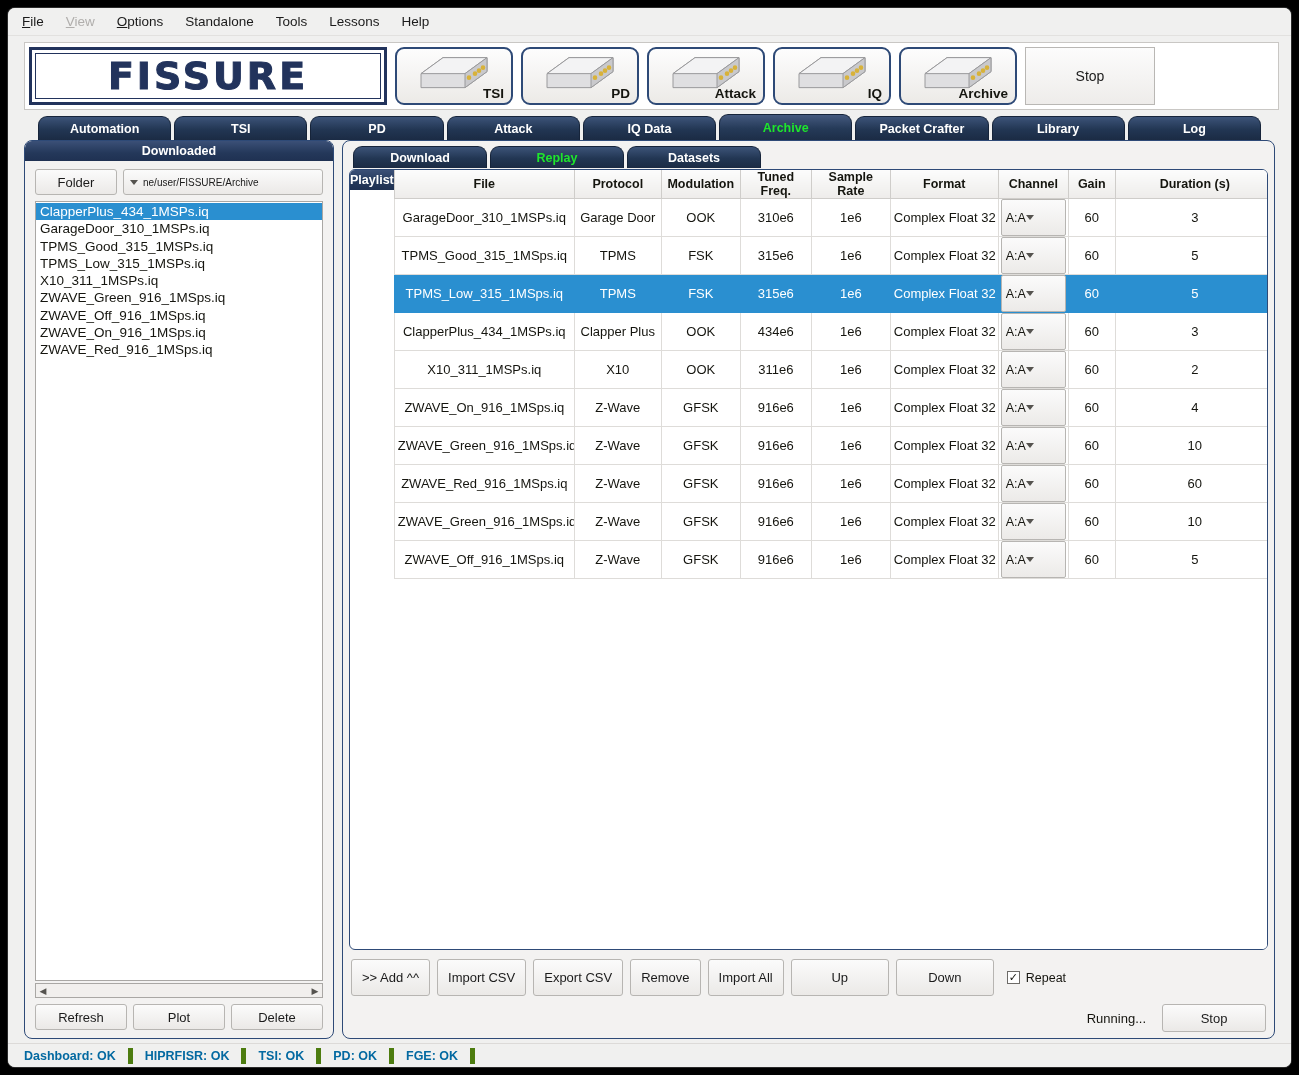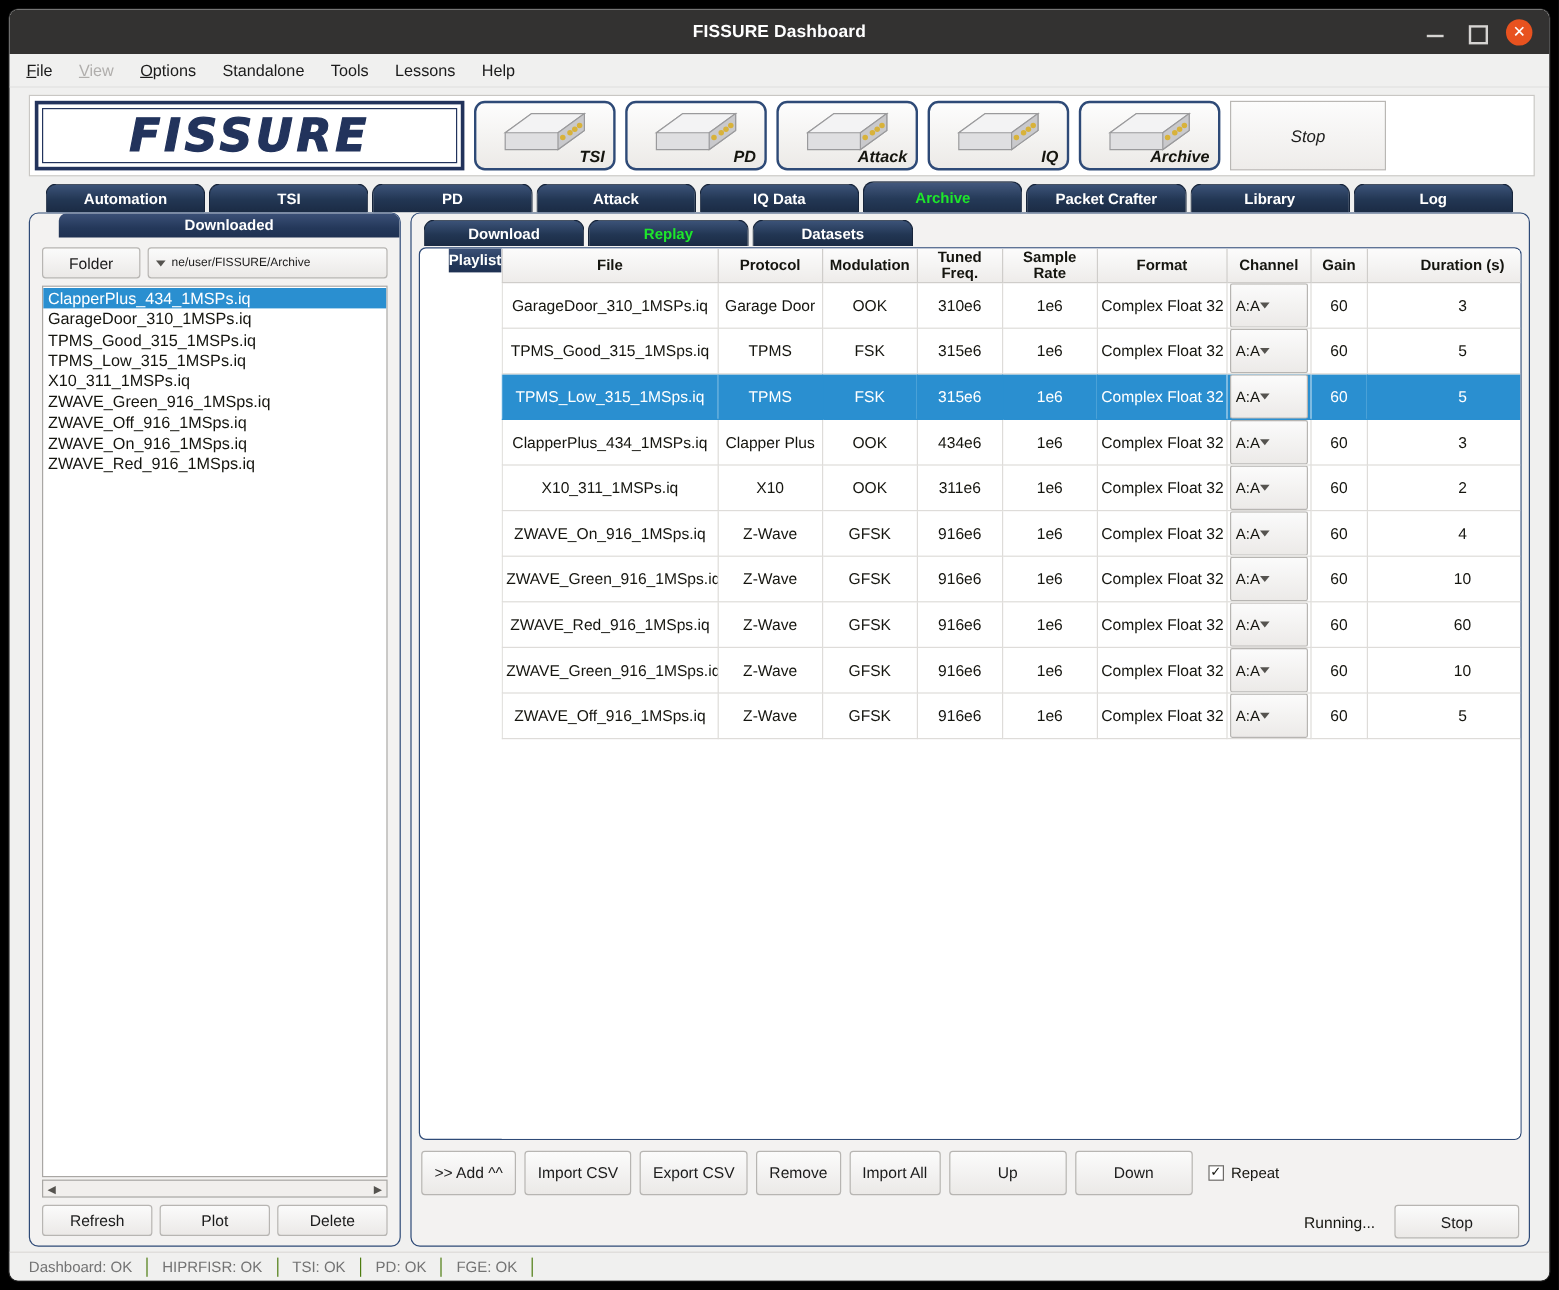--- a/index.html
+++ b/index.html
@@ -52,21 +52,21 @@
     height: 28px; flex: none; background: #f0f0ef;
     display: flex; align-items: center; padding-left: 14px; gap: 22px;
     border-bottom: 1px solid #e2e1df;
   }
   .menu-item { font-size: 13.5px; color: #1b1b1b; }
   .menu-item.disabled { color: #b0aeac; }
   .menu-item u { text-decoration: underline; }
 
   
   .toolarea {
-    flex: none; padding: 6px 12px 2px 16px; font-style: italic;
+    flex: none; padding: 6px 12px 2px 16px;
   }
   .toolrow {
     display: flex; align-items: stretch; gap: 8px;
     border: 1px solid #c9c7c4; background: #ffffff;
     padding: 4px; height: 68px;
   }
   .logo-box {
     width: 358px; border: 3px solid #22335c; background: #fff;
     display: flex; align-items: center; justify-content: center;
     position: relative; overflow: hidden;
@@ -119,21 +119,21 @@
   .panel-left {
     width: 310px; border: 1px solid #2e4a77; border-radius: 8px;
     background: #f3f2f1; display: flex; flex-direction: column;
     overflow: hidden;
   }
   .group-header {
     height: 20px; flex: none;
     background: linear-gradient(180deg,#3b5077 0%,#24385a 60%,#1f3152 100%);
     color: #fff; font-size: 12.5px; font-weight: bold;
     display: flex; align-items: center; justify-content: center;
-    border-top-left-radius: 6px; border-top-right-radius: 6px; margin-left: 24px;
+    border-top-left-radius: 6px; border-top-right-radius: 6px;
   }
   .left-ctrls { display: flex; gap: 6px; padding: 8px 10px 4px 10px; }
   .btn {
     border: 1px solid #b7b5b2; border-radius: 3px;
     background: linear-gradient(180deg,#fbfbfb,#ebe9e7);
     font-size: 13px; color: #1b1b1b; padding: 4px 6px;
     display: flex; align-items: center; justify-content: center;
     font-family: "Liberation Sans", sans-serif;
   }
   .btn.folder { width: 82px; height: 26px; }
@@ -207,36 +207,28 @@
          font-size: 11px; color: #15150f; line-height: 1; }
   .runrow { display: flex; align-items: center; justify-content: flex-end; gap: 16px; padding: 6px 2px 0 2px; flex: none; }
   .running { font-size: 13px; color: #15150f; }
 
   
   .statusbar {
     flex: none; height: 24px; background: #f0f0ef;
     display: flex; align-items: center; padding-left: 12px;
     border-top: 1px solid #dcdad8;
   }
-  .status-item { font-size: 12.5px; color: #737373; padding: 0 12px; border-right: 1px solid #4d7c0f; height: 16px; line-height: 16px; }
+  .status-item { font-size: 12.5px; color: #0369a1; padding: 0 12px; border-right: 5px solid #4d7c0f; height: 16px; line-height: 16px; font-weight: bold; }
   .status-item:first-child { padding-left: 4px; }
 </style>
 </head>
 <body>
 
 <div id="app">
 
-  <div class="titlebar">
-    <div class="title-text">FISSURE Dashboard</div>
-    <div class="win-btns">
-      <div class="win-btn win-min"></div>
-      <div class="win-btn win-max"></div>
-      <div class="win-close">✕</div>
-    </div>
-  </div>
 
   <div class="menubar">
     <div class="menu-item"><u>F</u><span>ile</span></div>
     <div class="menu-item disabled"><u>V</u><span>iew</span></div>
     <div class="menu-item"><u>O</u><span>ptions</span></div>
     <div class="menu-item">Standalone</div>
     <div class="menu-item">Tools</div>
     <div class="menu-item">Lessons</div>
     <div class="menu-item">Help</div>
   </div>

